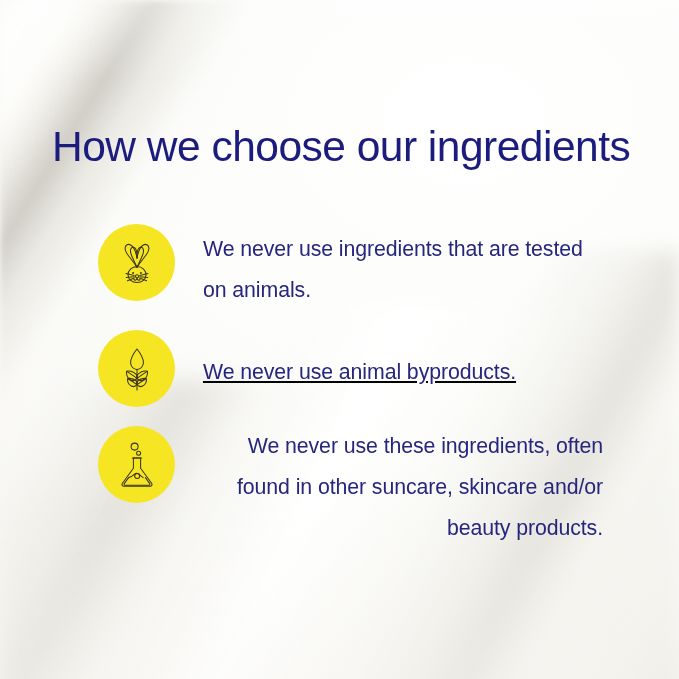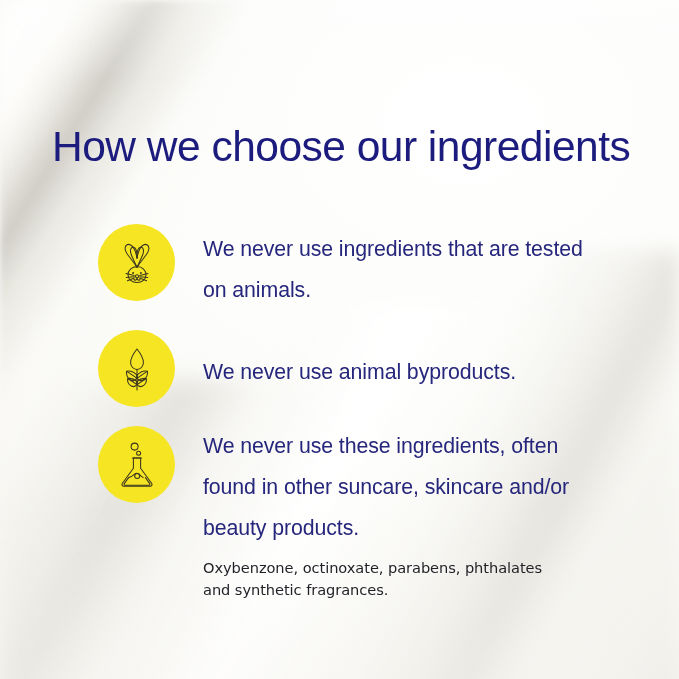--- a/index.html
+++ b/index.html
@@ -144,21 +144,21 @@
     top: 224px;
     width: 540px;
   }
 
   .row {
     position: relative;
     display: flex;
     align-items: flex-start;
   }
   .row-animal-testing { margin-bottom: 19px; }
-  .row-byproducts     { margin-bottom: 19px; }
+  .row-byproducts     { margin-bottom: 19px; text-decoration: underline; }
 
   .badge {
     flex: 0 0 auto;
     width: 77px;
     height: 77px;
     border-radius: 50%;
     background: #f6e522;
     display: flex;
     align-items: center;
     justify-content: center;
@@ -176,21 +176,21 @@
   .row-copy {
     margin: 0;
     font-family: "Liberation Sans", sans-serif;
     font-size: 21.3px;
     line-height: 41px;
     font-weight: 400;
     letter-spacing: -0.004em;
     color: #26267d;
     max-width: 395px;
   }
-  .row-ingredients .row-copy { max-width: 400px; }
+  .row-ingredients .row-copy { max-width: 400px; text-align: right; }
   .row-byproducts .row-text  { padding-top: 22px; }
   .row-animal-testing .row-text { padding-top: 5px; }
   .row-ingredients .row-text { padding-top: 0px; }
 
   .row-note {
     margin: 8px 0 0 0;
     font-family: "DejaVu Sans", sans-serif;
     font-size: 14.6px;
     line-height: 22px;
     font-weight: 400;
@@ -346,19 +346,18 @@
                        C27.8 34.8 29.2 36.6 31.2 37.6"></path>
               <path d="M16.6 37.6 L12.4 43.4 C11.7 44.4 12.3 45.3 13.4 45.3
                        L36.6 45.3 C37.7 45.3 38.3 44.4 37.6 43.4 L33.4 37.6"></path>
 
               <circle cx="25.2" cy="35.9" r="2.5"></circle>
             </svg>
           </span>
         </div>
         <div class="row-text">
           <p class="row-copy">We never use these ingredients, often found in other suncare, skincare and/or beauty products.</p>
-          <p class="row-note">Oxybenzone, octinoxate, parabens, phthalates and synthetic fragrances.</p>
         </div>
       </div>
 
     </div>
   </div>
 </div>
 
 </body></html>

